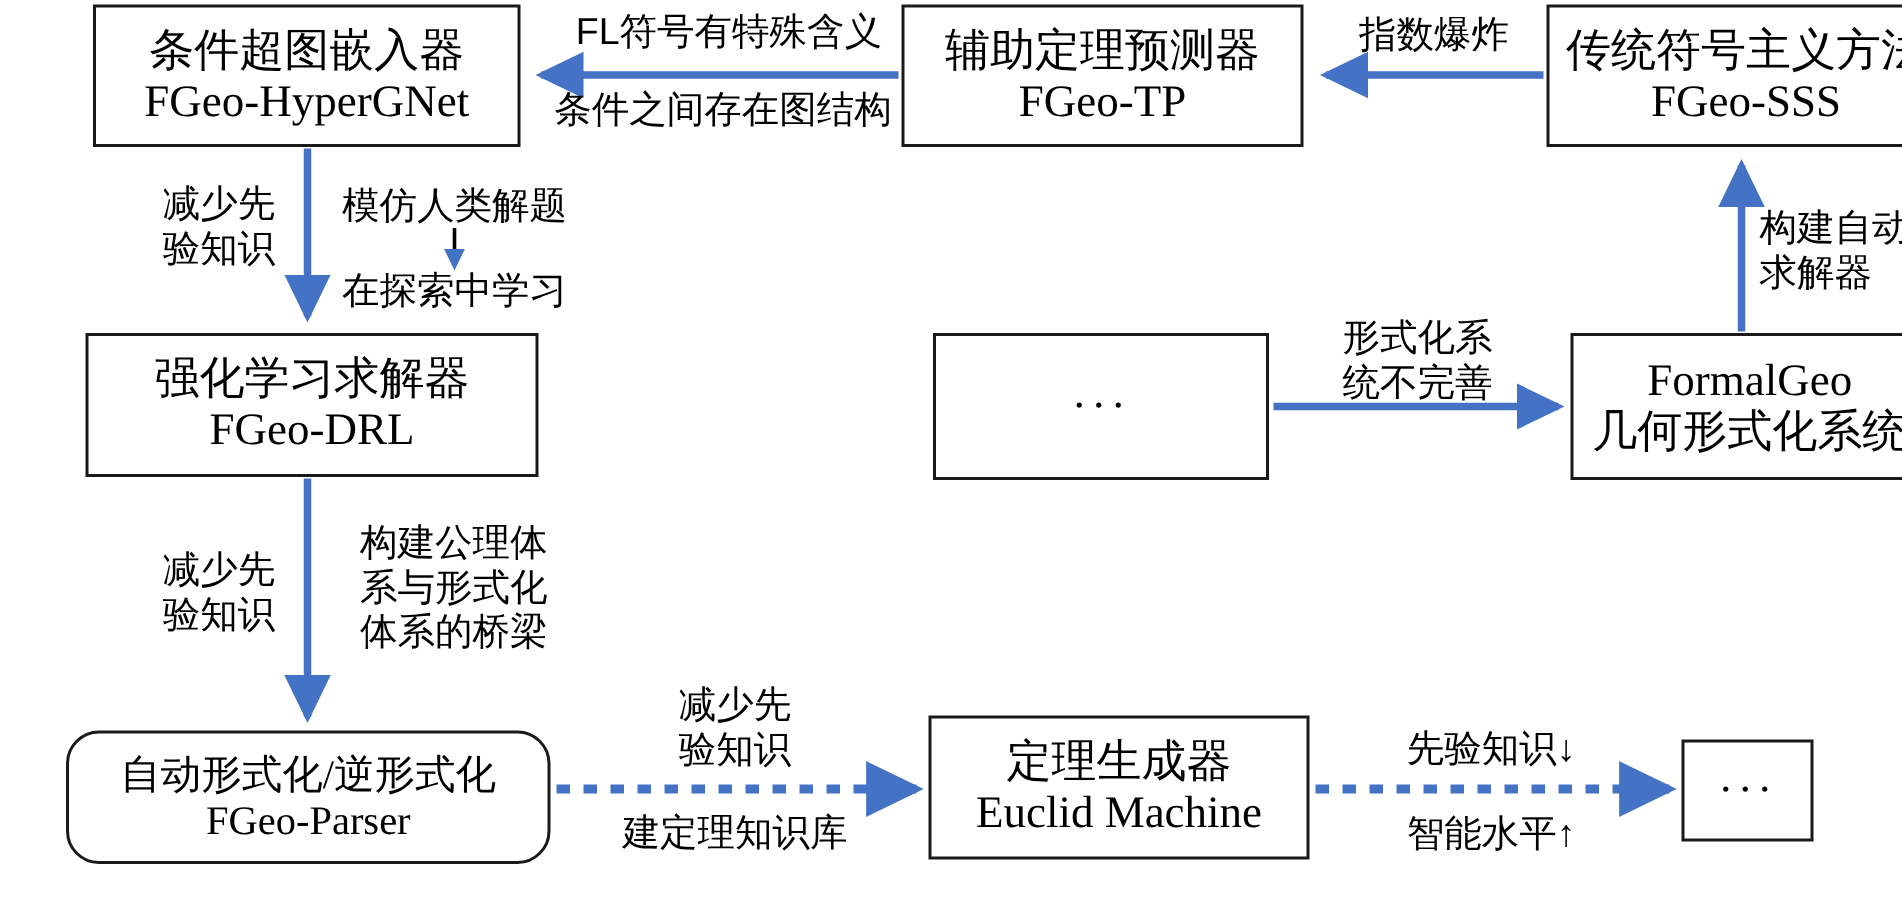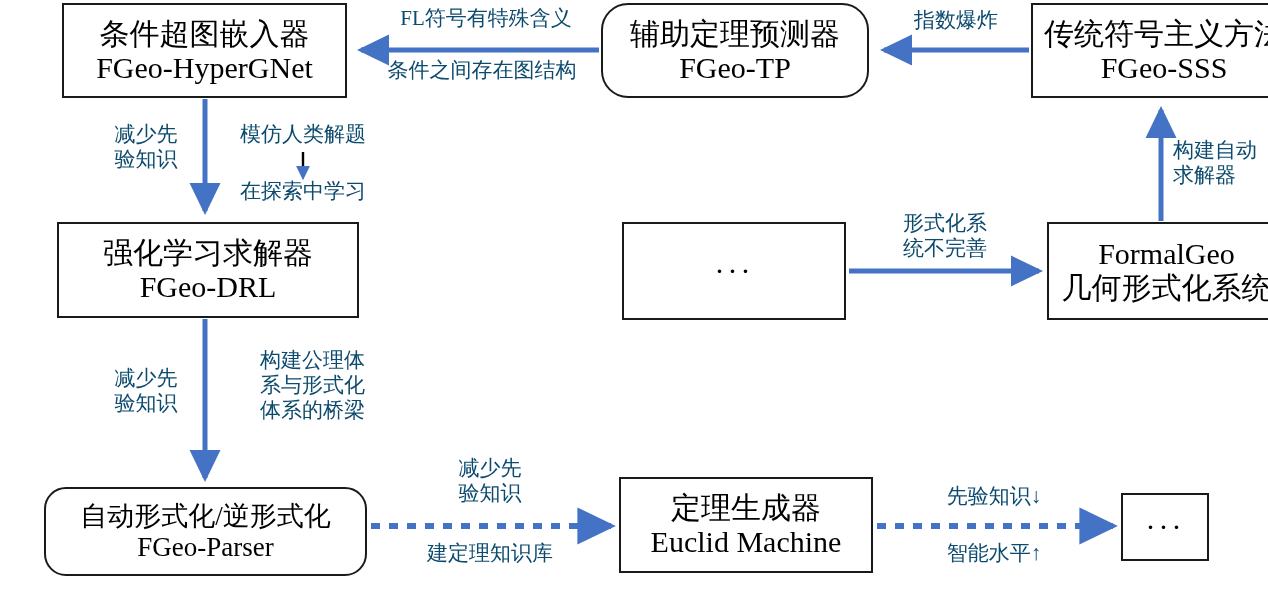--- a/index.html
+++ b/index.html
@@ -43,23 +43,23 @@
     font-family: "Liberation Serif", "DejaVu Serif", serif;
     font-size: 30px;
   }
   .node.small .ln-cn, .node.small .ln-en { font-size: 27px; }
   .node.ellipsis {
     font-size: 30px;
     letter-spacing: 3px;
   }
   .edge-label {
     position: absolute;
-    color: #0c4a6e;
-    font-family: Liberation Serif, serif;
-    font-size: 21px;
+    color: #000000;
+    font-family: Liberation Sans, sans-serif;
+    font-size: 25px;
     line-height: 1.22;
     white-space: nowrap;
     text-align: center;
   }
   .edge-label.stack { line-height: 1.18; }
   .edge-label .l { display: block; }
   svg.edges {
     position: absolute;
     left: 0; top: 0;
     width: 1268px;
@@ -117,21 +117,21 @@
     <g>
       <line x1="838" y1="526" x2="1074" y2="526" stroke="#4472C4" stroke-width="6" stroke-dasharray="9 9" stroke-linecap="butt" marker-end="url(#ah)"></line>
     </g>
   </svg>
 
   <div class="node" style="left:23px; top:3px; width:285px; height:95px;">
     <span class="ln ln-cn">条件超图嵌入器</span>
     <span class="ln ln-en">FGeo-HyperGNet</span>
   </div>
 
-  <div class="node" style="left:562px; top:3px; width:268px; height:95px;border-radius:27px;">
+  <div class="node" style="left:562px; top:3px; width:268px; height:95px;">
     <span class="ln ln-cn">辅助定理预测器</span>
     <span class="ln ln-en">FGeo-TP</span>
   </div>
 
   <div class="node" style="left:992px; top:3px; width:266px; height:95px;">
     <span class="ln ln-cn">传统符号主义方法</span>
     <span class="ln ln-en">FGeo-SSS</span>
   </div>
 
   <div class="node" style="left:18px; top:222px; width:302px; height:96px;">

